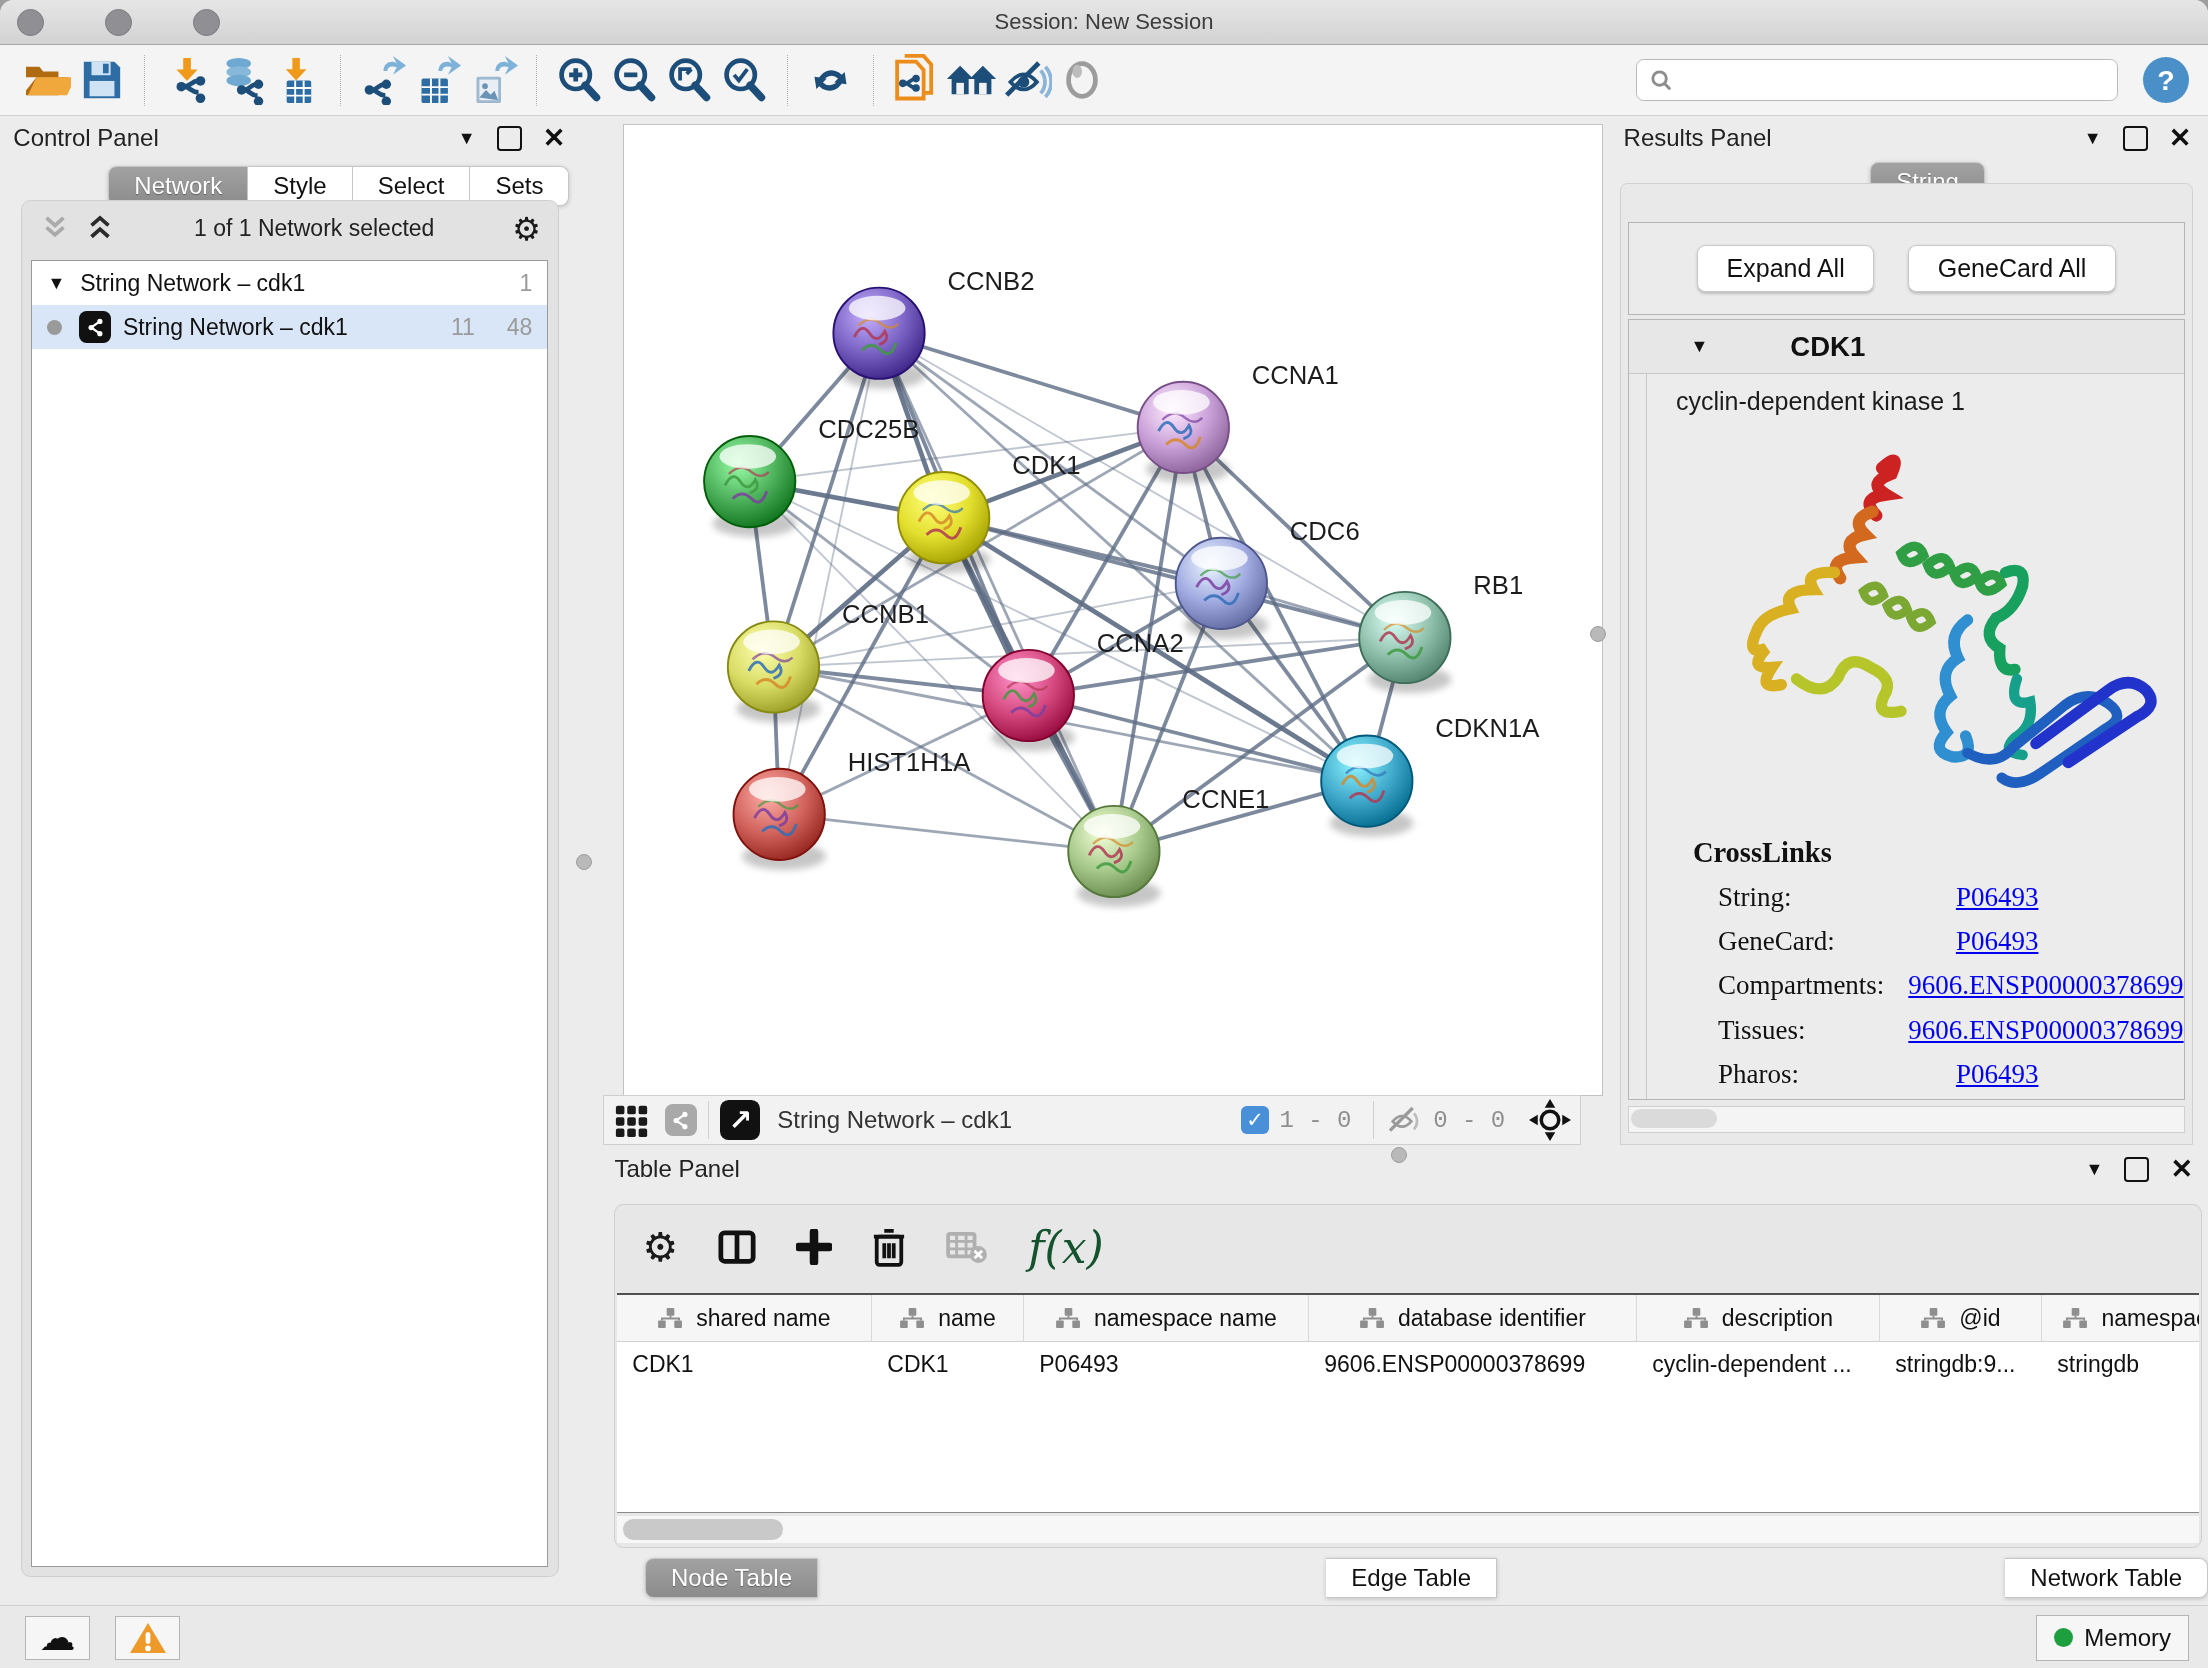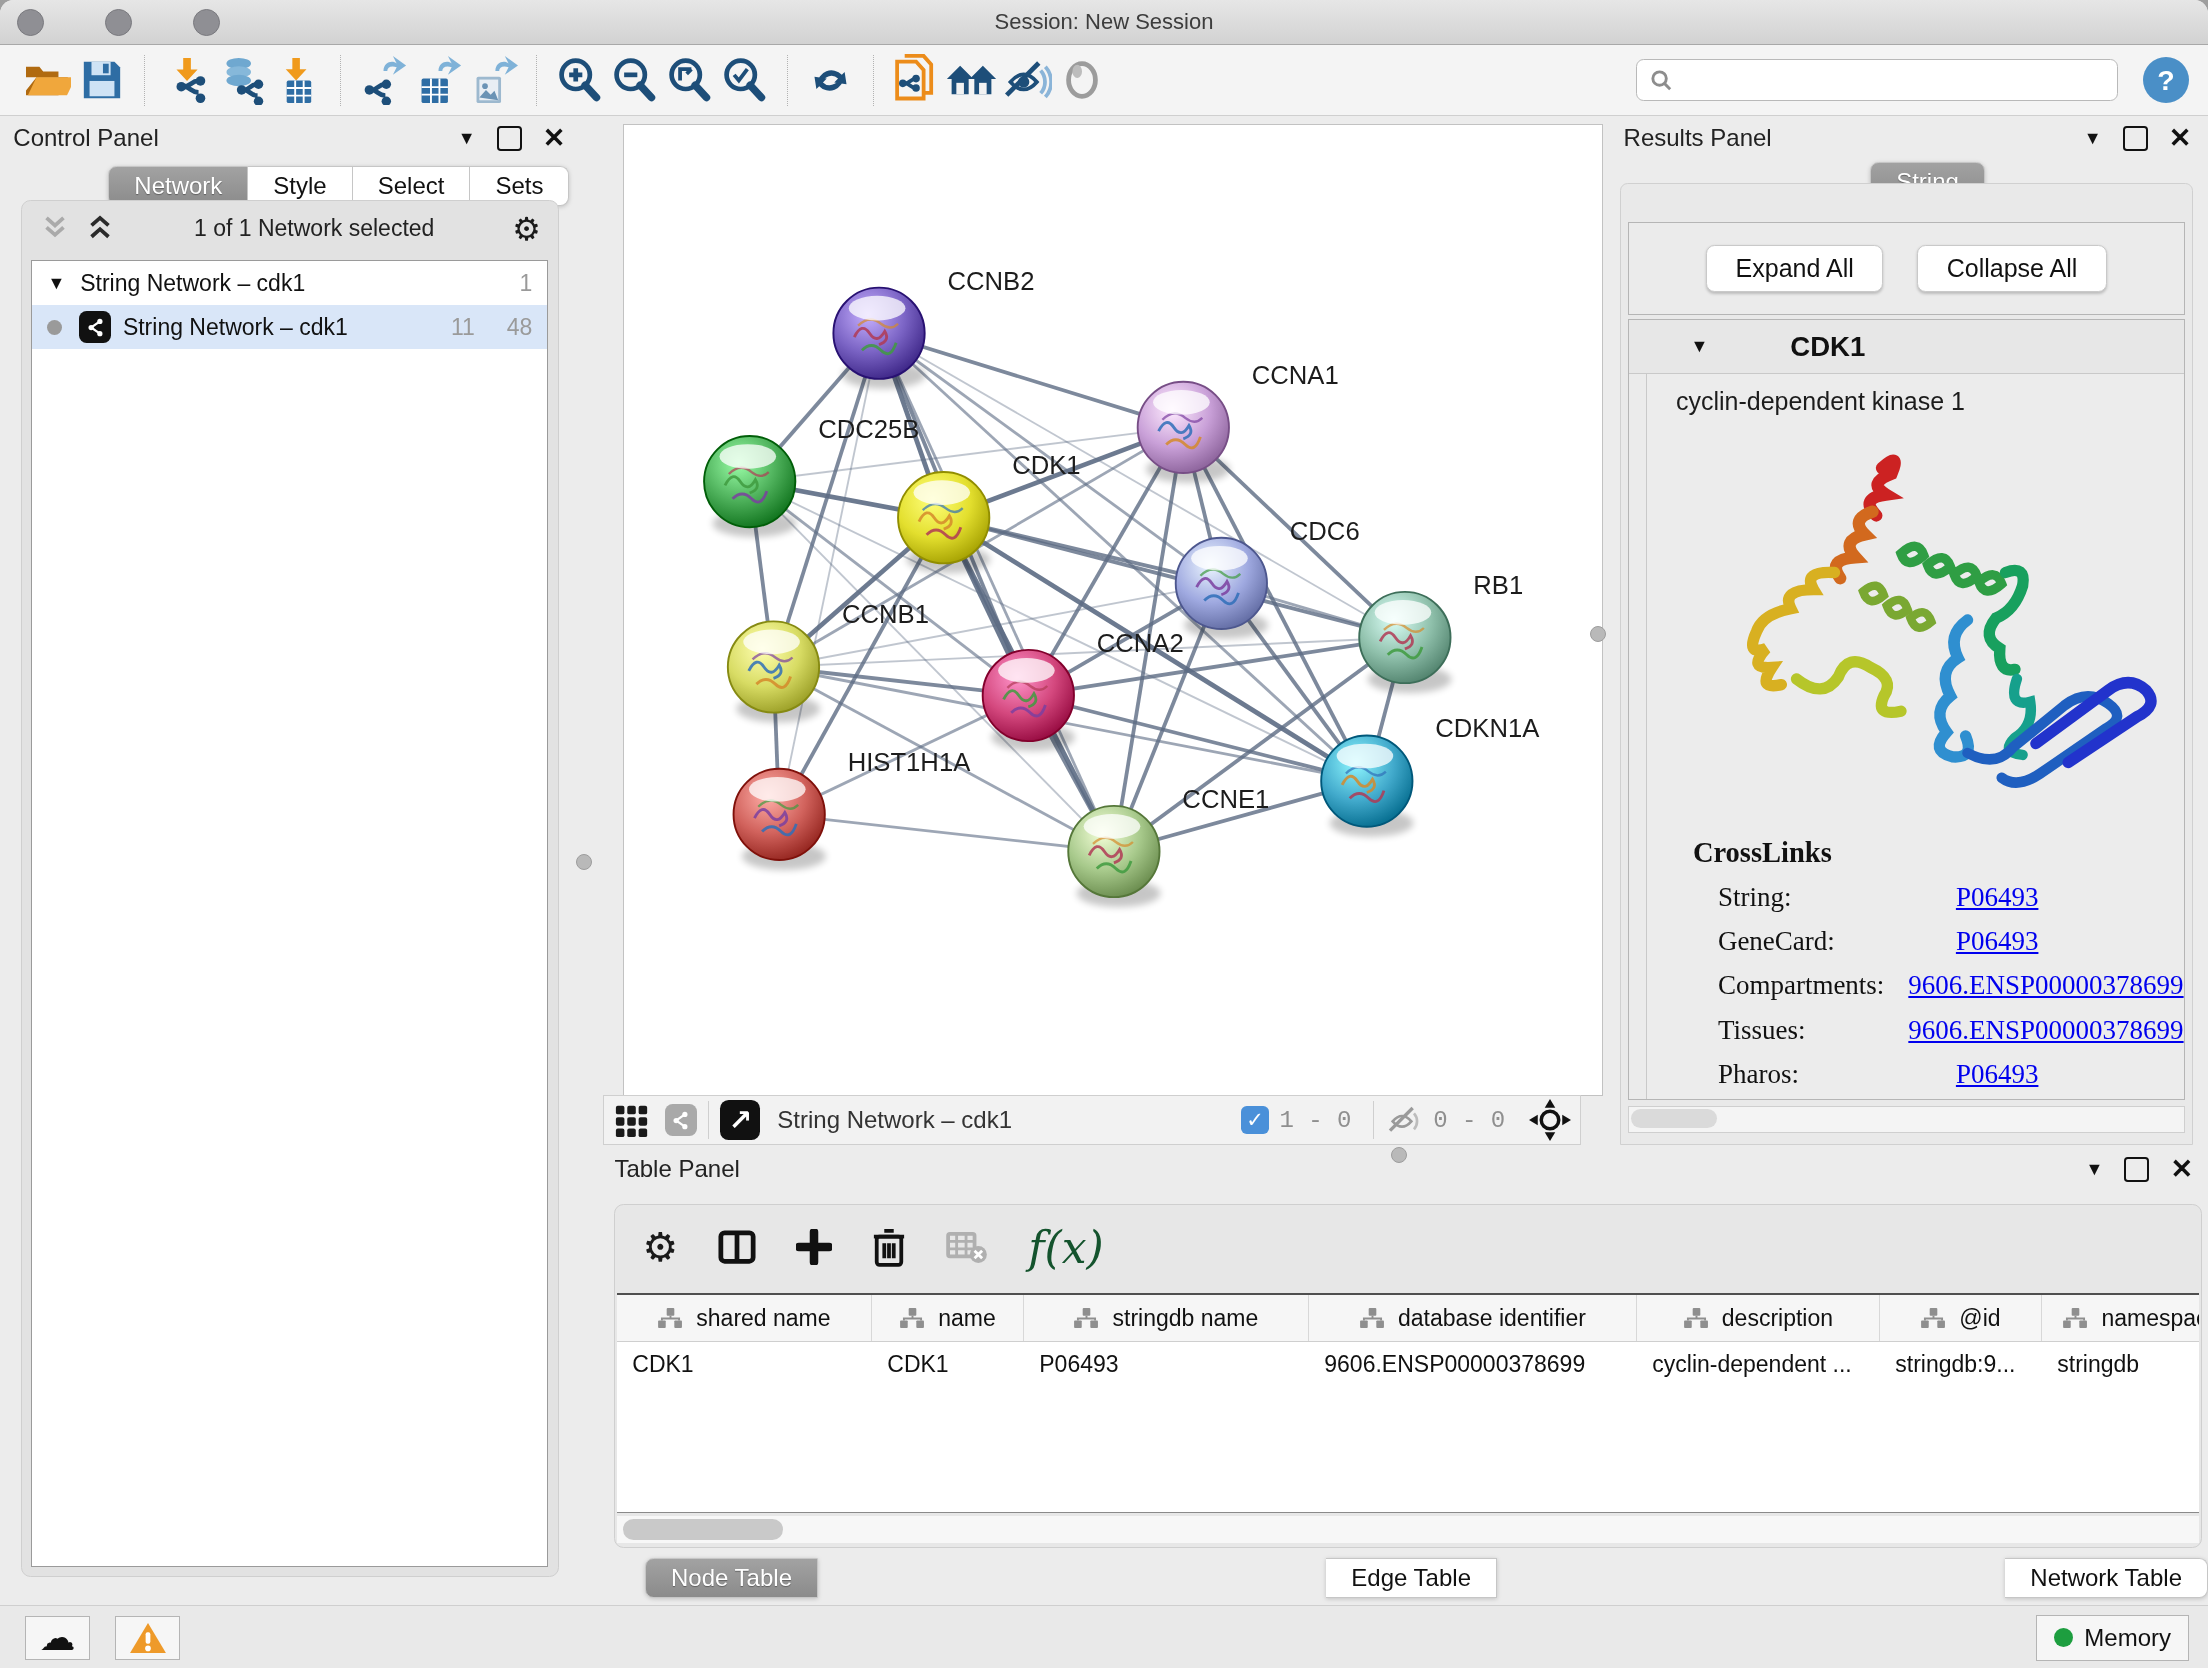--- a/index.html
+++ b/index.html
@@ -593,21 +593,21 @@
         <span class="float-box"></span>
         <span class="close-x">✕</span>
       </span>
     </div>
     <div class="rp-tab seg single">
       <div class="tab sel">String</div>
     </div>
     <div class="rp-frame">
       <div class="rp-expandbox">
         <div class="rp-btn">Expand All</div>
-        <div class="rp-btn">Collapse All</div>
+        <div class="rp-btn">GeneCard All</div>
       </div>
       <div class="rp-main">
         <div class="rp-generow">
           <span class="tri">▼</span>
           <span class="rp-gene">CDK1</span>
         </div>
         <div class="rp-desc">
           <div>cyclin-dependent kinase 1</div>
 
           <svg width="495" height="380" viewBox="0 0 520 400" style="margin:13.3px 0 0 5.7px">
@@ -713,21 +713,21 @@
             </div>
             <div class="th" style="width: 285px;">
               <svg width="25" height="21" viewBox="0 0 26 22">
                 <g fill="#8f8f8f">
                   <rect x="9" y="0" width="8" height="8" rx="1"></rect>
                   <rect x="0" y="13" width="8" height="8" rx="1"></rect>
                   <rect x="17" y="13" width="8" height="8" rx="1"></rect>
                 </g>
                 <path d="M13 8 v3 M4 13 v-2 h18 v2" stroke="#8f8f8f" stroke-width="2" fill="none"></path>
               </svg>
-              <span>stringdb name</span>
+              <span>namespace name</span>
             </div>
             <div class="th" style="width: 328px;">
               <svg width="25" height="21" viewBox="0 0 26 22">
                 <g fill="#8f8f8f">
                   <rect x="9" y="0" width="8" height="8" rx="1"></rect>
                   <rect x="0" y="13" width="8" height="8" rx="1"></rect>
                   <rect x="17" y="13" width="8" height="8" rx="1"></rect>
                 </g>
                 <path d="M13 8 v3 M4 13 v-2 h18 v2" stroke="#8f8f8f" stroke-width="2" fill="none"></path>
               </svg>

